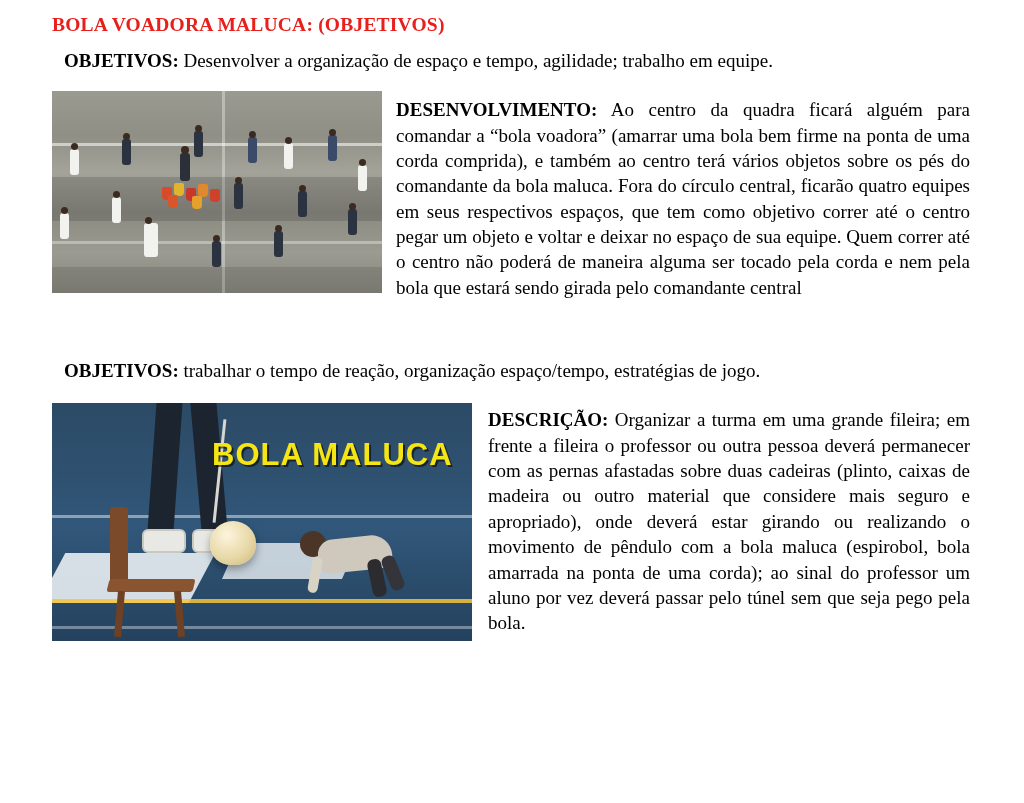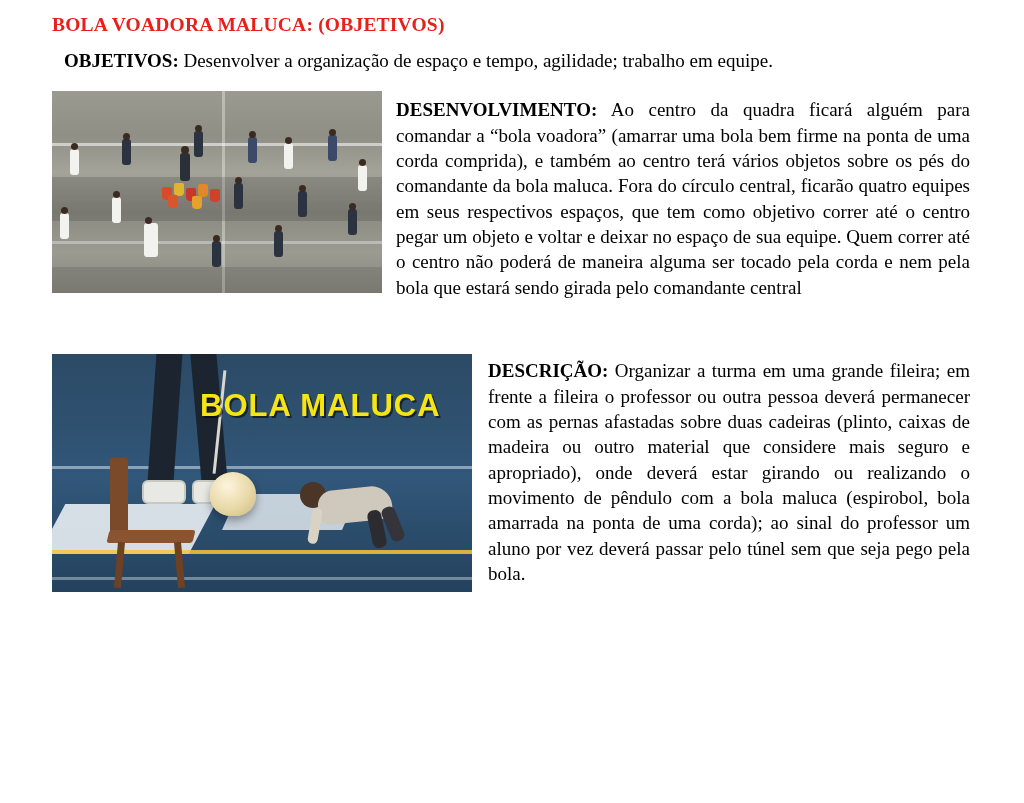--- a/index.html
+++ b/index.html
@@ -171,21 +171,21 @@
     position: absolute;
     background: rgba(235,240,245,0.75);
   }
   .gym .fl-1 { left: 0; right: 0; top: 112px; height: 3px; background: rgba(230,236,242,0.5); }
   .gym .fl-2 { left: 0; top: 150px; width: 150px; height: 50px; background: #e9eef3; transform: skewX(-28deg); opacity: 0.9; }
   .gym .fl-3 { left: 178px; top: 140px; width: 120px; height: 36px; background: #dfe6ec; transform: skewX(-24deg); opacity: 0.85; }
   .gym .fl-4 { left: 0; right: 0; top: 196px; height: 4px; background: rgba(246,196,60,0.85); }
   .gym .fl-5 { left: 0; right: 0; bottom: 12px; height: 3px; background: rgba(235,240,245,0.4); }
   .gym-title {
     position: absolute;
-    left: 148px;
+    left: 160px;
     top: 34px;
     font-family: "Liberation Sans", sans-serif;
     font-weight: bold;
     font-size: 31px;
     letter-spacing: 1px;
     color: #f6e514;
     text-shadow: 2px 2px 0 rgba(0,0,0,0.55);
     white-space: nowrap;
   }
   .legs {
@@ -366,20 +366,21 @@
         </div>
       </div>
 
       <p class="para justified"><span class="lead">DESENVOLVIMENTO:</span><span> Ao centro da quadra ficará alguém para comandar a “bola voadora” (amarrar uma bola bem firme na ponta de uma corda comprida), e também ao centro terá vários objetos sobre os pés do comandante da bola maluca. Fora do círculo central, ficarão quatro equipes em seus respectivos espaços, que tem como objetivo correr até o centro pegar um objeto e voltar e deixar no espaço de sua equipe. Quem correr até o centro não poderá de maneira alguma ser tocado pela corda e nem pela bola que estará sendo girada pelo comandante central</span></p>
     </div>
 
 
     <div class="gap-lg"></div>
 
 
+    <p class="para"><span class="lead">OBJETIVOS:</span><span> trabalhar o tempo de reação, organização espaço/tempo, estratégias de jogo.</span></p>
 
     <div class="flow-wrap">
       <div class="img-2">
         <div class="gym">
           <div class="floor-line fl-1"></div>
           <div class="floor-line fl-2"></div>
           <div class="floor-line fl-3"></div>
           <div class="floor-line fl-4"></div>
           <div class="floor-line fl-5"></div>
 

